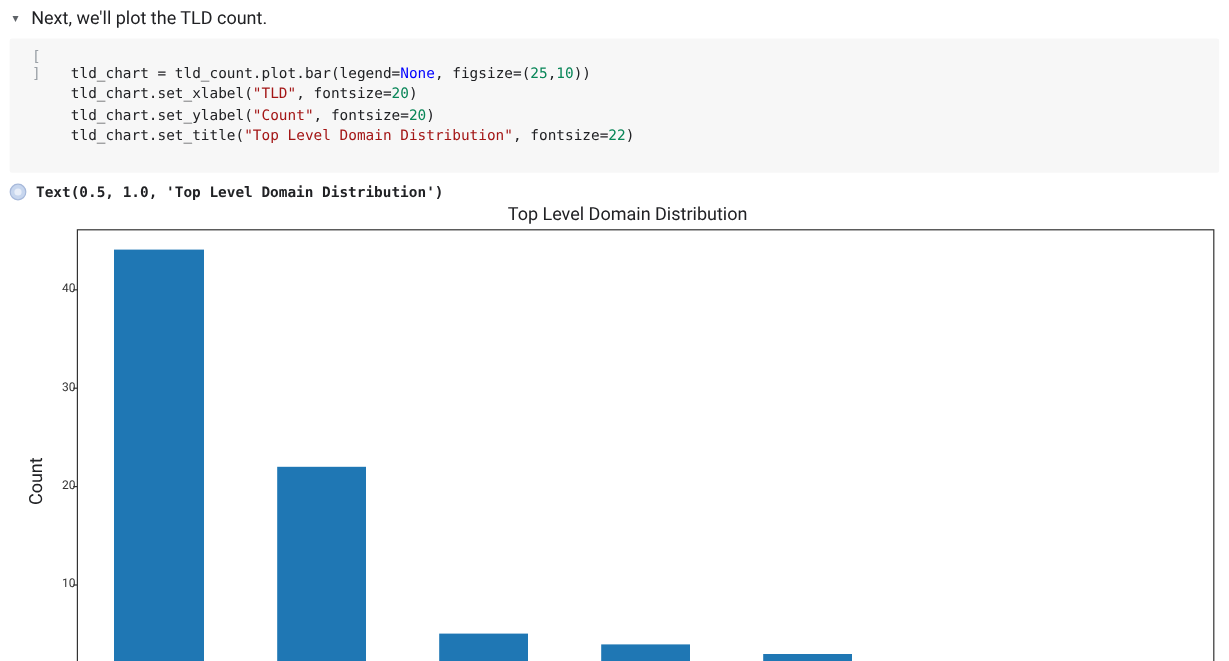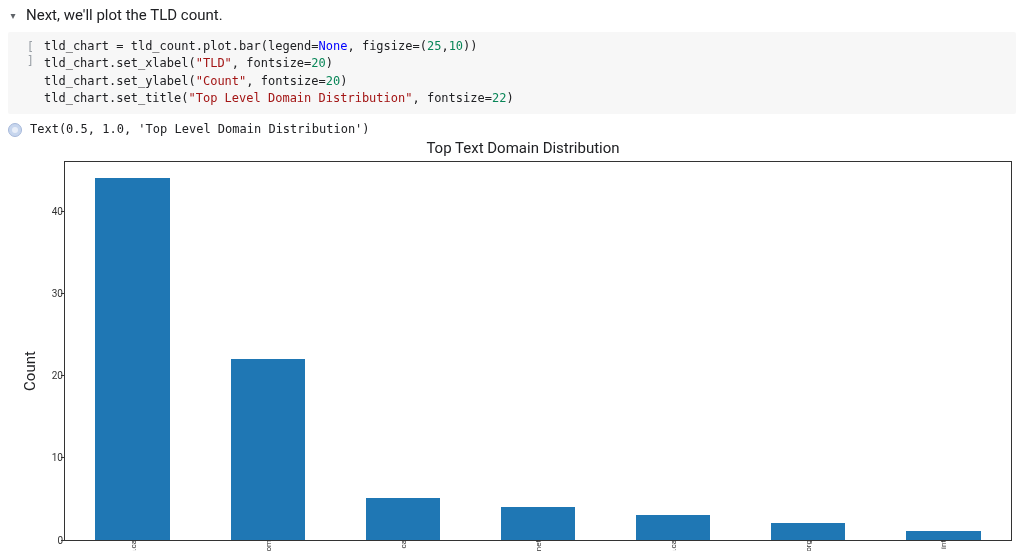--- a/index.html
+++ b/index.html
@@ -31,34 +31,35 @@
   }
   .gutter {
     width: 18px;
     font-family: ui-monospace, SFMono-Regular, Menlo, Consolas, monospace;
     color: #9aa0a6; font-size: 12px;
     user-select: none;
     text-align: right;
     padding-top: 2px;
   }
   pre.code {
-    margin: 0;
+    margin: 15px;
     font-family: ui-monospace, SFMono-Regular, Menlo, Consolas, monospace;
     font-size: 12px; line-height: 1.45;
     white-space: pre;
     color: #202124;
   }
   .tok-kw   { color: #0000ff; }
   .tok-str  { color: #a31515; }
   .tok-num  { color: #098658; }
 
   
   .outrow {
-    display: flex; align-items: center; gap: 8px;
+    display: flex; align-items: flex-end; gap: 8px;
     padding: 6px 8px 0 8px;
+    font-weight: bold;
   }
   .outicon {
     width: 14px; height: 14px; border-radius: 50%;
     background: #c7d6ee; border: 1px solid #a6b8da;
     margin-top: 1px;
     flex: 0 0 auto;
     position: relative;
   }
   .outicon::after{
     content:""; position:absolute; left:3px; top:3px;
@@ -126,21 +127,21 @@
 <span>tld_chart.set_ylabel(</span><span class="tok-str">"Count"</span><span>, fontsize=</span><span class="tok-num">20</span><span>)</span>
 <span>tld_chart.set_title(</span><span class="tok-str">"Top Level Domain Distribution"</span><span>, fontsize=</span><span class="tok-num">22</span><span>)</span></pre>
 </div>
 
 <div class="outrow">
   <div class="outicon"></div>
   <div class="outtext">Text(0.5, 1.0, 'Top Level Domain Distribution')</div>
 </div>
 
 <div class="chartwrap">
-  <div class="ctitle">Top Text Domain Distribution</div>
+  <div class="ctitle">Top Level Domain Distribution</div>
   <div style="position:relative; margin-left:34px;">
     <div class="ylabel">Count</div>
     <div class="plot" id="plot">
       <div class="yticks" id="yticks">
             <div class="ytick" style="top: 378px;">0</div>
             <div class="ytick" style="top: 295.826px;">10</div>
             <div class="ytick" style="top: 213.652px;">20</div>
             <div class="ytick" style="top: 131.478px;">30</div>
             <div class="ytick" style="top: 49.3043px;">40</div>
           </div>

